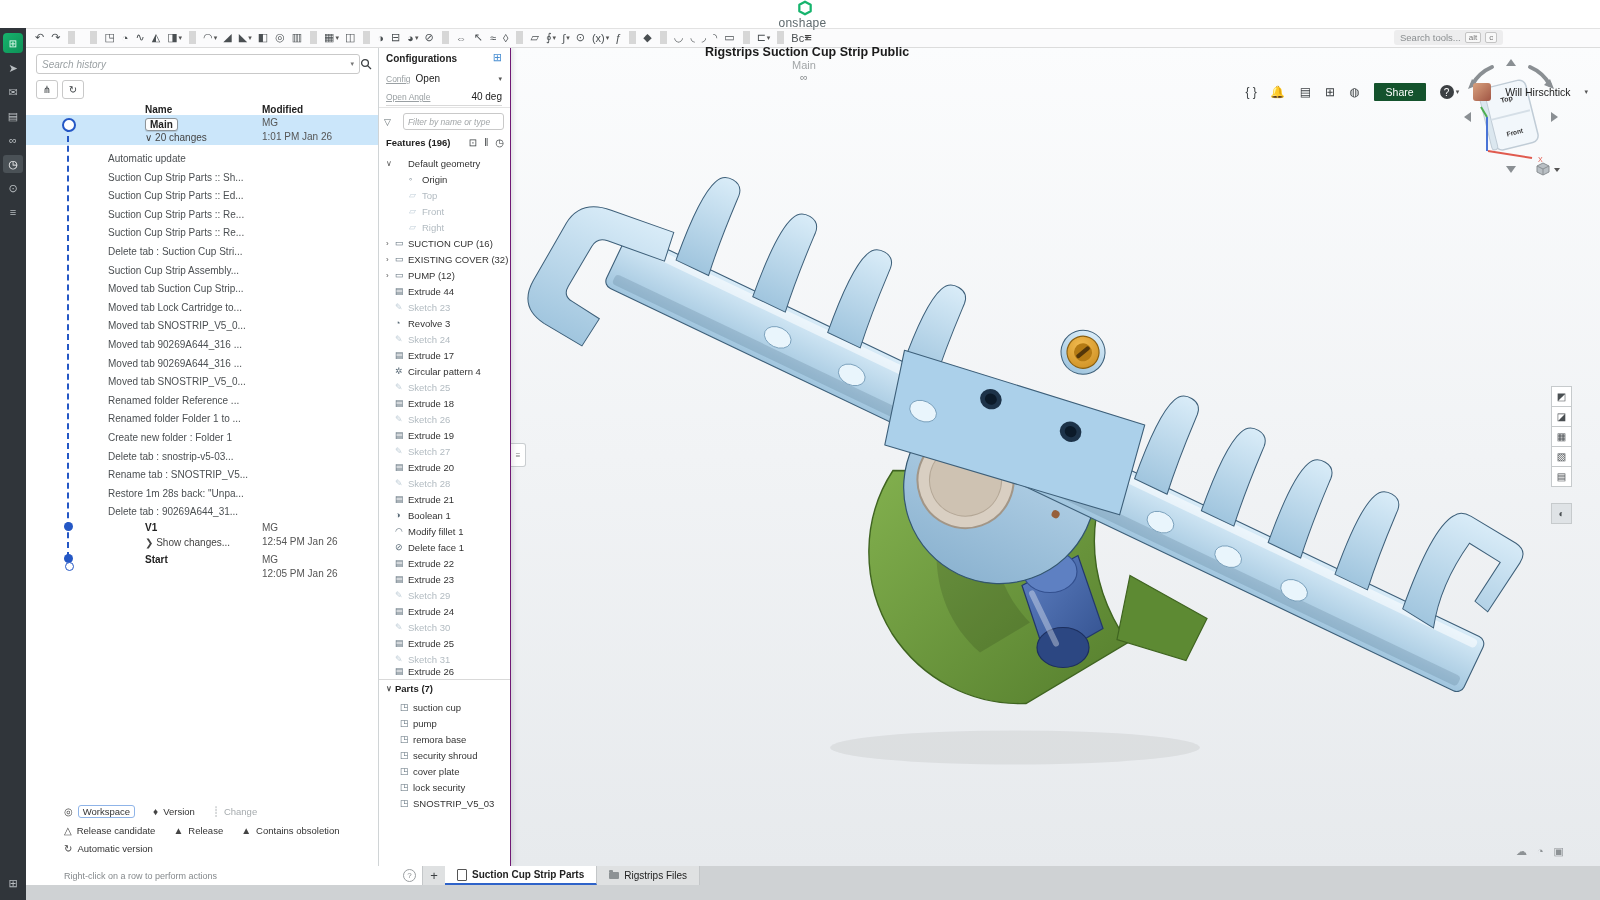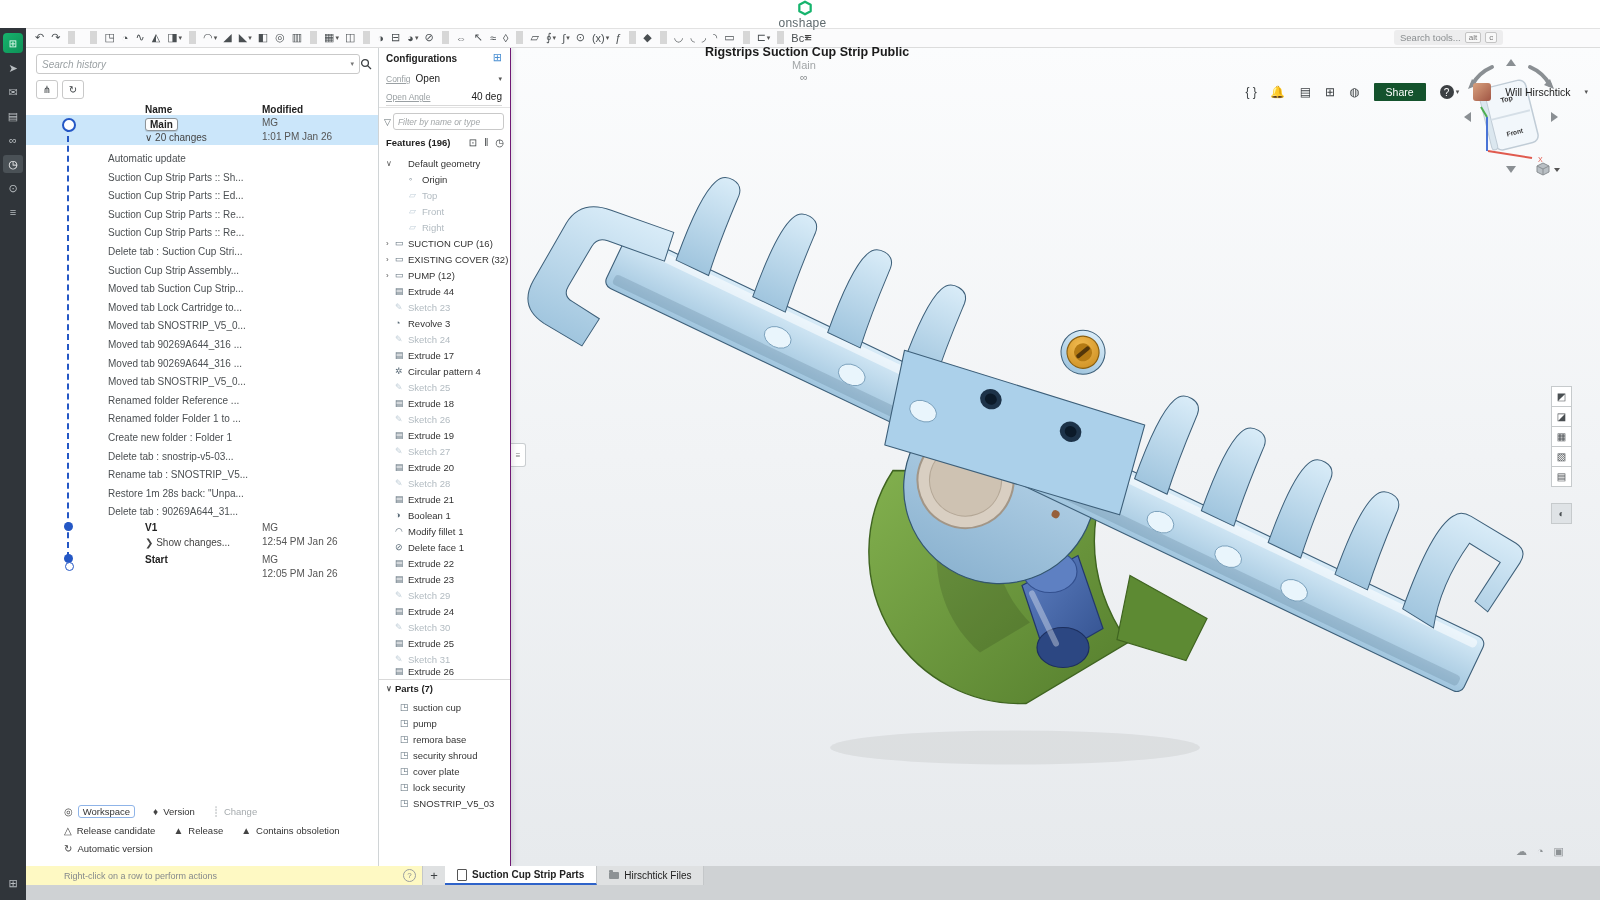--- a/index.html
+++ b/index.html
@@ -77,21 +77,21 @@
   .fpanel{position:absolute;left:378px;top:47px;width:132px;bottom:34px;background:#fff;border-right:1px solid #701a75;box-shadow:2px 0 5px rgba(0,0,0,.10);z-index:15;}
   .cfgtitle{position:absolute;left:8px;top:6px;font-size:10px;font-weight:bold;color:#222;}
   .cfgico{position:absolute;right:8px;top:4px;color:#4a8fd2;font-size:11px;cursor:pointer;}
   .cfgrow{position:absolute;left:8px;top:26px;right:8px;display:flex;align-items:center;}
   .cfglbl{font-size:8.5px;color:#9aa0a3;margin-right:5px;text-decoration:underline;}
   .cfgval{font-size:10px;color:#222;}
   .cfgrow .caret{margin-left:auto;}
   .cfgparam{position:absolute;left:8px;top:44px;right:8px;display:flex;align-items:baseline;border-bottom:1px solid #d9d9d9;padding-bottom:3px;}
   .cfgparam .val{margin-left:auto;font-size:10px;color:#222;}
   .fdiv{position:absolute;left:0;right:0;top:60px;height:1px;background:#e4e4e4;}
-  .filterrow{position:absolute;left:6px;top:66px;right:6px;display:flex;align-items:center;gap:2px;justify-content:center;}
+  .filterrow{position:absolute;left:6px;top:66px;right:6px;display:flex;align-items:center;gap:12px;justify-content:center;}
   .funnel{color:#5f6a6e;font-size:9px;}
   .filterbox{flex:1;border:1px solid #c9c9c9;border-radius:3px;height:15px;display:flex;align-items:center;padding:0 4px;font-size:8.5px;font-style:italic;color:#a2a6a8;}
   .feathead{position:absolute;left:8px;top:90px;right:6px;display:flex;align-items:center;}
   .featlbl{font-size:9.5px;font-weight:bold;color:#222;}
   .featicons{margin-left:auto;display:flex;gap:7px;color:#3c4043;font-size:10px;}
   .featicons span{cursor:pointer;}
   .ftree{position:absolute;left:0;top:108px;width:100%;}
   .frow{height:16px;display:flex;align-items:center;padding-left:8px;font-size:9.5px;color:#333;white-space:nowrap;cursor:pointer;}
   .frow .chev{width:9px;font-size:8px;color:#555;}
   .frow .fic{width:13px;font-size:9px;color:#5a6b78;}
@@ -110,21 +110,21 @@
   .collapser{position:absolute;left:1px;top:396px;width:14px;height:22px;background:#fff;border:1px solid #c9cdd0;border-left:none;border-radius:0 3px 3px 0;display:flex;align-items:center;justify-content:center;font-size:8px;color:#777;cursor:pointer;}
   .viewcube{position:absolute;right:36px;top:8px;width:106px;height:132px;}
   .rightbar{position:absolute;right:28px;top:340px;display:flex;flex-direction:column;z-index:10;}
   .rbtn{width:19px;height:19px;border:1px solid #c6cacc;background:#fff;color:#4a4f52;font-size:10px;display:flex;align-items:center;justify-content:center;cursor:pointer;margin-top:-1px;}
   .rbtn.gap{margin-top:16px;}
   .rbtn.active{background:#dfe3e6;}
   .cornericons{position:absolute;right:36px;bottom:8px;display:flex;gap:10px;color:#8d9295;font-size:11px;}
   
   .bottombar{position:absolute;left:26px;right:0;bottom:0;height:34px;background:#cfd2d4;z-index:20;}
   .bartop{display:flex;height:19px;align-items:stretch;}
-  .statusbar{width:352px;background:#fef9c3;display:flex;align-items:center;padding:0 6px 0 38px;}
+  .statusbar{width:352px;background:#ffffff;display:flex;align-items:center;padding:0 6px 0 38px;}
   .statustext{font-size:9px;color:#85898c;flex:1;}
   .infoico{width:11px;height:11px;border:1px solid #9a9ea1;border-radius:50%;color:#85898c;font-size:8px;display:flex;align-items:center;justify-content:center;}
   .plusbtn{width:22px;display:flex;align-items:center;justify-content:center;font-size:13px;color:#3c4043;background:#dfe1e2;border-left:1px solid #c4c7c9;cursor:pointer;}
   .tab{display:flex;align-items:center;gap:5px;padding:0 12px;font-size:10px;color:#222;cursor:pointer;background:#dfe1e2;border-right:1px solid #c4c7c9;}
   .tab.active{background:#fff;border-bottom:2.5px solid #2e63c9;font-weight:bold;}
   .pageico{width:8px;height:10px;border:1px solid #555;border-radius:1px;background:#fff;}
   .folderico{width:10px;height:7px;background:#8d9295;border-radius:1px;position:relative;}
   .folderico::before{content:"";position:absolute;left:0;top:-2px;width:4px;height:2px;background:#8d9295;border-radius:1px 1px 0 0;}
   .barfill{flex:1;background:#cfd2d4;}
 </style>
@@ -957,19 +957,19 @@
         <span class="statustext">Right-click on a row to perform actions</span>
         <span class="infoico">?</span>
       </div>
       <div class="plusbtn">+</div>
       <div class="tab active">
         <span class="pageico"></span>
         <span>Suction Cup Strip Parts</span>
       </div>
       <div class="tab">
         <span class="folderico"></span>
-        <span>Hirschtick Files</span>
+        <span>Rigstrips Files</span>
       </div>
       <div class="barfill"></div>
     </div>
   </div>
 
 </div>
 
 </body></html>

